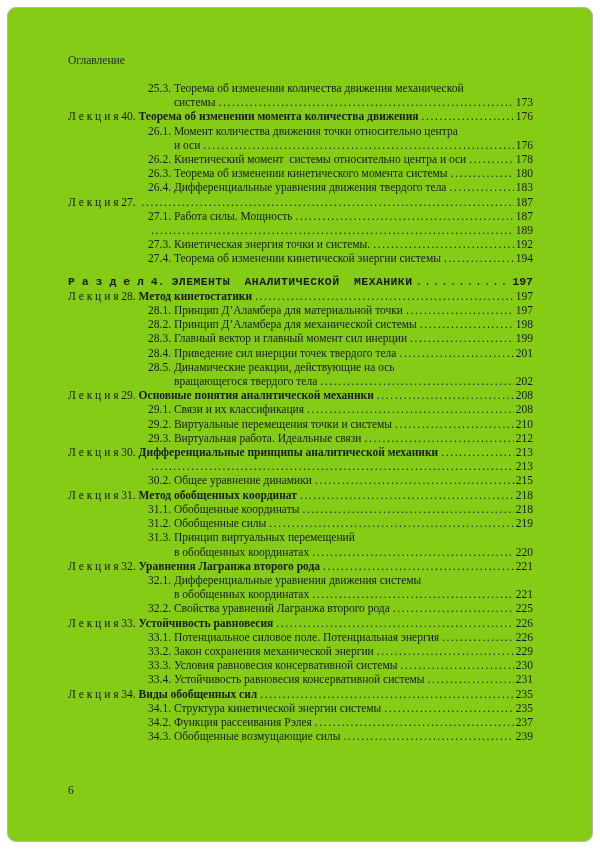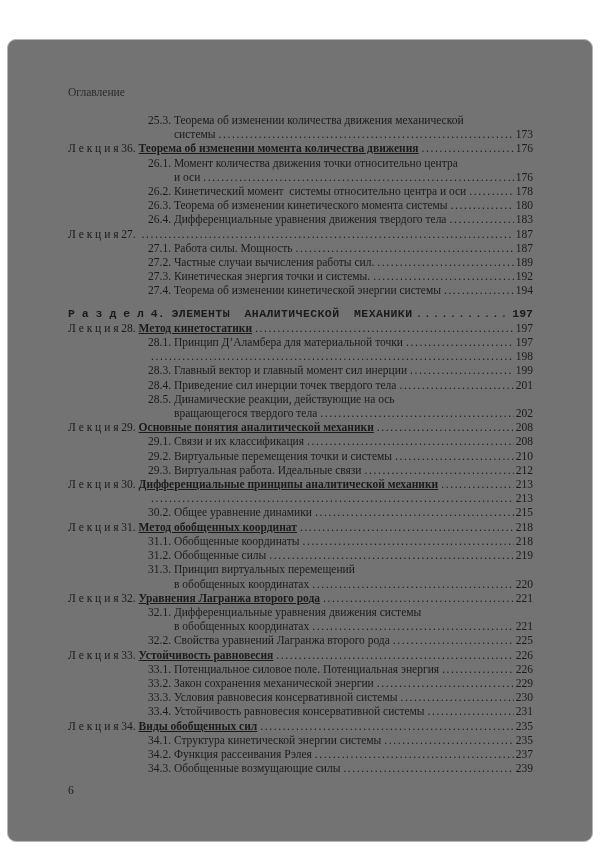--- a/index.html
+++ b/index.html
@@ -7,47 +7,46 @@
     width: 600px; height: 849px;
     background: #ffffff;
     font-family: "Liberation Serif", serif;
     color: #1b1b1b;
     overflow: hidden;
     position: relative;
   }
   .page {
     position: absolute;
     left: 7px; top: 7px; right: 7px; bottom: 7px;
-    background: #737373;
+    background: #84cc16;
     border: 1px solid #b5b5b5;
     border-radius: 9px;
     padding: 46px 59px 0 60px;
     box-sizing: border-box;
-    margin-top: 32px;
   }
   .header {
     font-size: 11.5px;
     color: #2a2a2a;
     margin-bottom: 15px;
   }
   .toc {
     font-size: 11.5px;
     line-height: 14.2px;
   }
   .row {
     display: flex;
     align-items: baseline;
     white-space: nowrap;
     text-align: center;
   }
   .row.item { padding-left: 80px; }
   .row.cont { padding-left: 106px; }
   .row.section { margin-top: 9px; font-weight: bold; font-family: Liberation Mono, monospace; }
   .section .title { letter-spacing: 0.4px; }
-  .lecture .title { font-weight: bold; text-decoration: underline; }
+  .lecture .title { font-weight: bold; }
   .prefix, .title { white-space: pre; }
   .dots {
     flex: 1 1 20px;
     min-width: 10px;
     overflow: hidden;
     white-space: nowrap;
     letter-spacing: 1.6px;
     margin-left: 3px;
     margin-right: 2px;
     font-weight: normal;
@@ -69,21 +68,21 @@
   <div class="toc">
       <div class="row item">
         <span class="title">25.3. Теорема об изменении количества движения механической</span>
       </div>
       <div class="row cont">
         <span class="title">системы</span>
         <span class="dots">........................................................................................................................................................................................................</span>
         <span class="pagenum">173</span>
       </div>
       <div class="row lecture">
-        <span class="prefix">Л е к ц и я 36. </span>
+        <span class="prefix">Л е к ц и я 40. </span>
         <span class="title">Теорема об изменении момента количества движения</span>
         <span class="dots">........................................................................................................................................................................................................</span>
         <span class="pagenum">176</span>
       </div>
       <div class="row item">
         <span class="title">26.1. Момент количества движения точки относительно центра</span>
       </div>
       <div class="row cont">
         <span class="title">и оси</span>
         <span class="dots">........................................................................................................................................................................................................</span>
@@ -108,21 +107,20 @@
         <span class="prefix">Л е к ц и я 27. </span>
         <span class="dots">........................................................................................................................................................................................................</span>
         <span class="pagenum">187</span>
       </div>
       <div class="row item">
         <span class="title">27.1. Работа силы. Мощность</span>
         <span class="dots">........................................................................................................................................................................................................</span>
         <span class="pagenum">187</span>
       </div>
       <div class="row item">
-        <span class="title">27.2. Частные случаи вычисления работы сил.</span>
         <span class="dots">........................................................................................................................................................................................................</span>
         <span class="pagenum">189</span>
       </div>
       <div class="row item">
         <span class="title">27.3. Кинетическая энергия точки и системы.</span>
         <span class="dots">........................................................................................................................................................................................................</span>
         <span class="pagenum">192</span>
       </div>
       <div class="row item">
         <span class="title">27.4. Теорема об изменении кинетической энергии системы</span>
@@ -140,20 +138,21 @@
         <span class="title">Метод кинетостатики</span>
         <span class="dots">........................................................................................................................................................................................................</span>
         <span class="pagenum">197</span>
       </div>
       <div class="row item">
         <span class="title">28.1. Принцип Д’Аламбера для материальной точки</span>
         <span class="dots">........................................................................................................................................................................................................</span>
         <span class="pagenum">197</span>
       </div>
       <div class="row item">
+        <span class="title">28.2. Принцип Д’Аламбера для механической системы</span>
         <span class="dots">........................................................................................................................................................................................................</span>
         <span class="pagenum">198</span>
       </div>
       <div class="row item">
         <span class="title">28.3. Главный вектор и главный момент сил инерции</span>
         <span class="dots">........................................................................................................................................................................................................</span>
         <span class="pagenum">199</span>
       </div>
       <div class="row item">
         <span class="title">28.4. Приведение сил инерции точек твердого тела</span>

